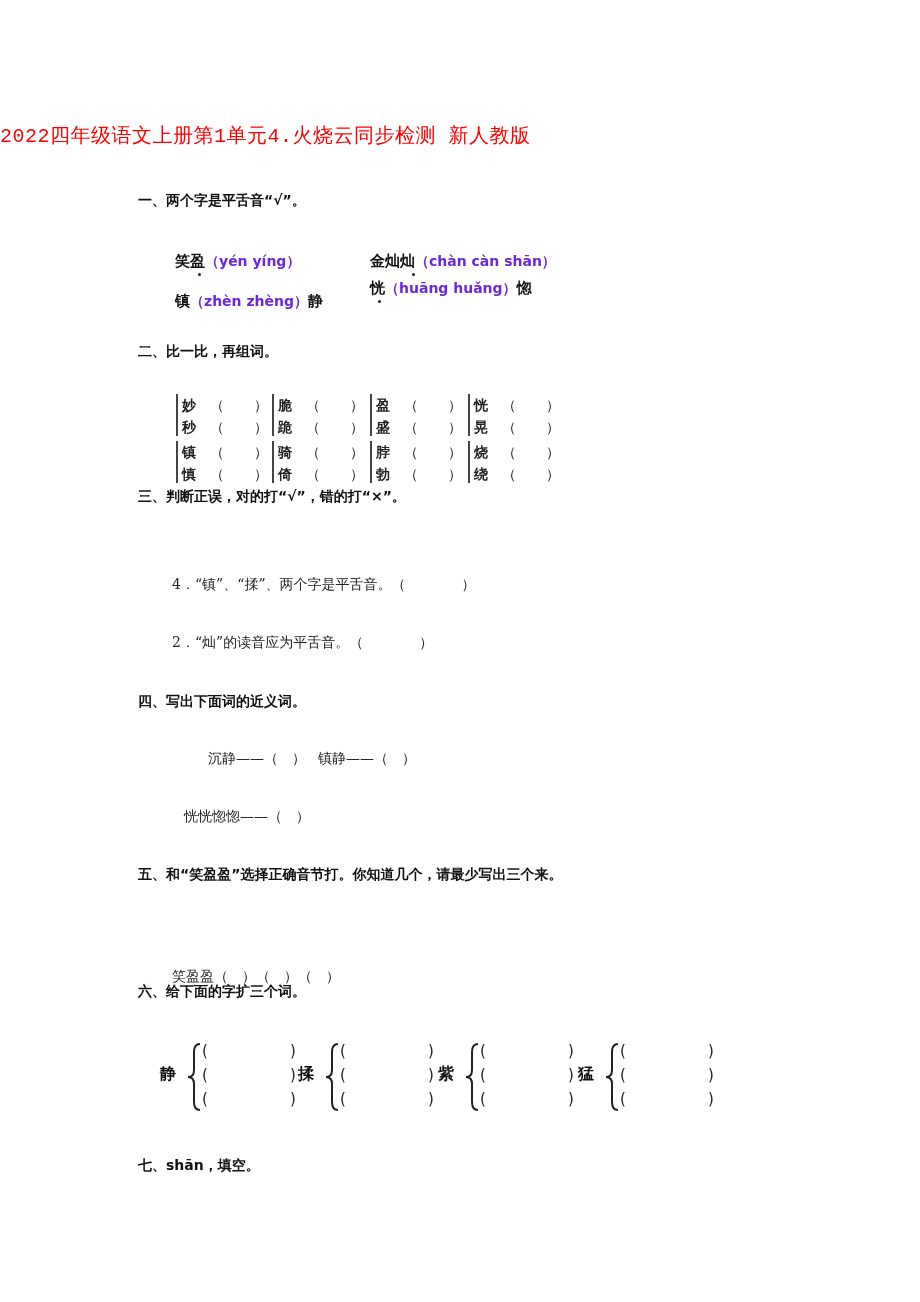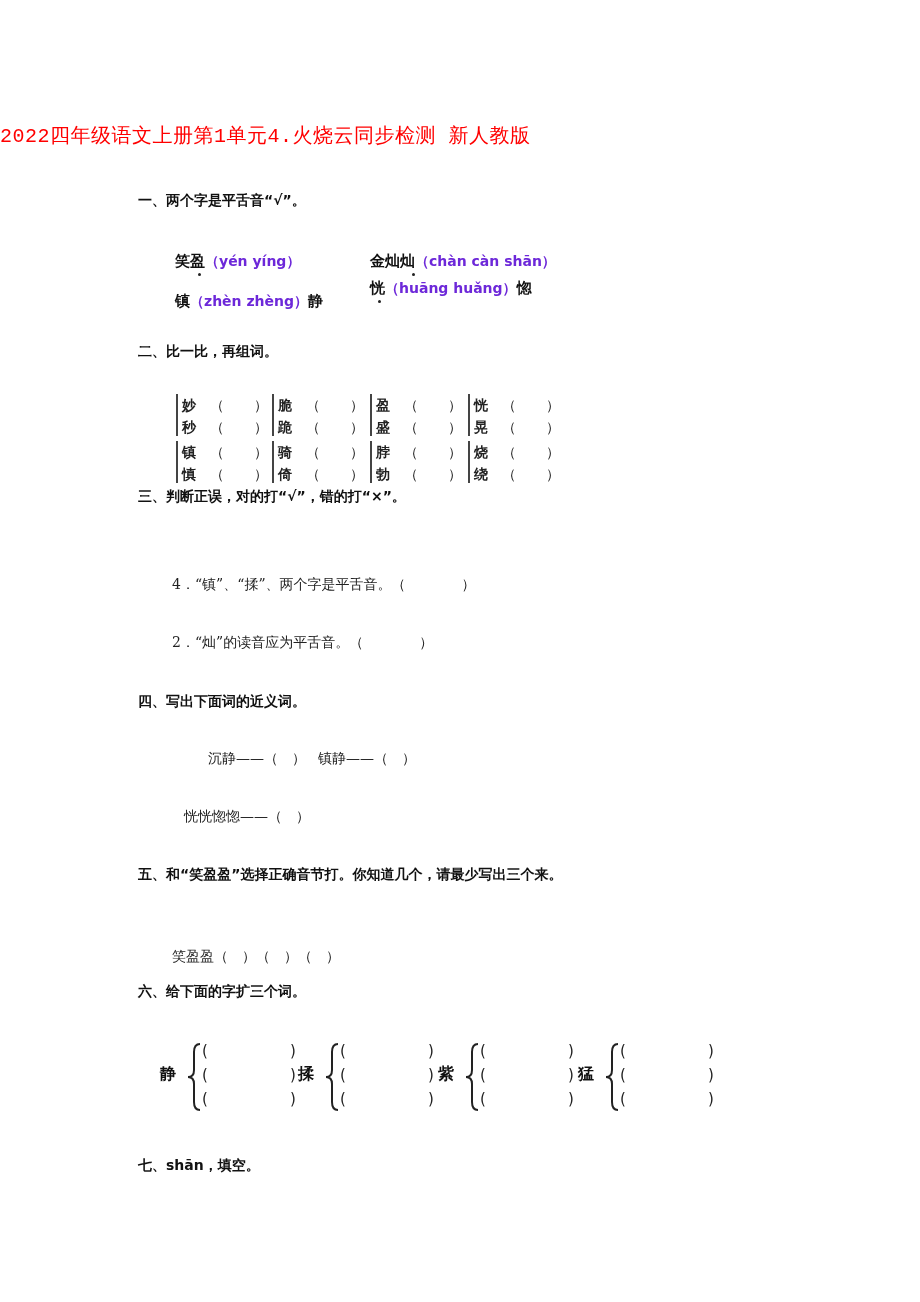--- a/index.html
+++ b/index.html
@@ -119,21 +119,21 @@
 <div class="abs heading" style="top:488px;">三、判断正误，对的打“√”，错的打“×”。</div>
 <div class="abs body-text" style="left:172px; top:576px;">4．“镇”、“揉”、两个字是平舌音。（　　　　）</div>
 <div class="abs body-text" style="left:172px; top:634px;">2．“灿”的读音应为平舌音。（　　　　）</div>
 
 <div class="abs heading" style="top:693px;">四、写出下面词的近义词。</div>
 <div class="abs body-text" style="left:172px; top:750px;margin-left:36px;">沉静——（　）</div>
 <div class="abs body-text" style="left:318px; top:750px;">镇静——（　）</div>
 <div class="abs body-text" style="left:172px; top:808px;margin-left:12px;">恍恍惚惚——（　）</div>
 
 <div class="abs heading" style="top:866px;">五、和“笑盈盈”选择正确音节打。你知道几个，请最少写出三个来。</div>
-<div class="abs body-text" style="left:172px; top:948px;">笑盈盈（　）（　）（　）</div>
+<div class="abs body-text" style="left:172px; top:968px;">笑盈盈（　）（　）（　）</div>
 
 <div class="abs heading" style="top:983px;">六、给下面的字扩三个词。</div>
 
 <div class="brace-group" style="left:160px; top:1042px;">
   <span class="ch">静</span>
   <svg width="16" height="70" viewBox="0 0 16 70">
       <path d="M14 2 Q8 2 8 10 L8 28 Q8 35 2 35 Q8 35 8 42 L8 60 Q8 68 14 68" fill="none" stroke="#222" stroke-width="2"></path>
     </svg>
   <div class="slot" style="top:0;">
       <span class="lp">(</span>

